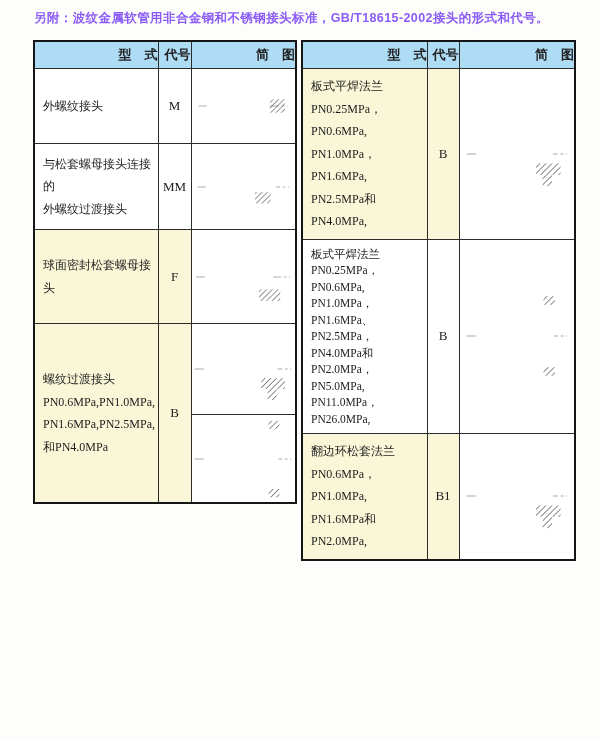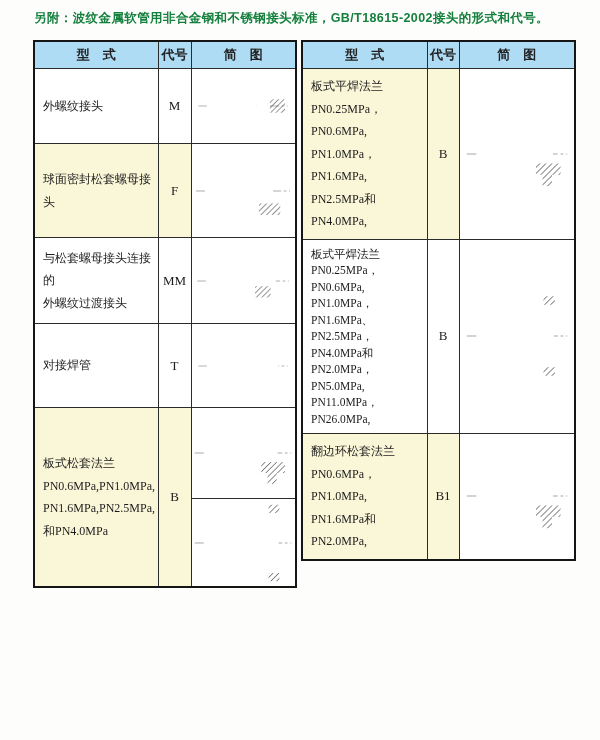--- a/index.html
+++ b/index.html
@@ -4,28 +4,28 @@
 <style>
   html,body{margin:0;padding:0;}
   body{
     width:600px;height:740px;background:#fdfdfc;
     font-family:"Liberation Serif", serif;color:#1c1c1c;
     -webkit-font-smoothing:antialiased;position:relative;overflow:hidden;
   }
   .caption{
     font-family:"Liberation Sans", sans-serif;font-weight:700;
     font-size:12.5px;letter-spacing:.4px;
-    margin:10px 26px 13px 34px;color:#15803d;
+    margin:10px 26px 13px 34px;color:#8b5cf6;
   }
   .tables{display:flex;gap:4px;margin-left:33px;align-items:flex-start;}
   table{border-collapse:collapse;table-layout:fixed;border:2px solid #151515;}
   th,td{border:1px solid #2b2b2b;padding:0;vertical-align:middle;overflow:hidden;}
   th{
     height:26px;background:var(--head-bg,#aedcf4);
-    font-family:"Liberation Sans", sans-serif;font-weight:700;font-size:13px;color:#222;
+    font-family:"Liberation Sans", sans-serif;font-weight:700;font-size:13px;color:#222;text-align:right;
   }
   td.type-cell{
     padding:6px 4px 6px 8px;font-size:12px;line-height:22.5px;
     white-space:pre-line;background:#fff;
   }
   td.code-cell{text-align:center;font-size:13px;background:#fff;}
   tr[data-highlight="true"] td.type-cell,
   tr[data-highlight="true"] td.code-cell{background:var(--hl-bg,#faf7d8);}
   td.type-cell.compact{line-height:16.5px;font-size:11.5px;}
   td.diag-cell{background:#fff;text-align:center;}
@@ -130,53 +130,43 @@
     <tr style="height:55px" data-highlight="false">
       <td class="type-cell">外螺纹接头</td>
       <td class="code-cell">M</td>
       <td class="diag-cell">
         <svg class="diag" viewBox="0 0 112 88" width="102" height="74">
               <use href="#hose"></use>
               <use href="#fit-m"></use>
             </svg>
       </td>
     </tr>
-    <tr style="height:94px" data-highlight="true">
-      <td class="type-cell">球面密封松套螺母接头</td>
-      <td class="code-cell">F</td>
-      <td class="diag-cell">
-        <svg class="diag" viewBox="0 0 112 88" width="102" height="78">
-              <use href="#hose"></use>
-              <use href="#fit-f"></use>
-            </svg>
-      </td>
-    </tr>
     <tr style="height:86px" data-highlight="false">
       <td class="type-cell">与松套螺母接头连接的
 外螺纹过渡接头</td>
       <td class="code-cell">MM</td>
       <td class="diag-cell">
         <svg class="diag" viewBox="0 0 112 88" width="102" height="76">
               <use href="#hose"></use>
               <use href="#fit-mm"></use>
             </svg>
       </td>
     </tr>
-    <tr style="height:84px" data-highlight="false">
-      <td class="type-cell">对接焊管</td>
-      <td class="code-cell">T</td>
-      <td class="diag-cell">
-        <svg class="diag" viewBox="0 0 112 88" width="102" height="74">
-              <use href="#hose"></use>
-              <use href="#fit-t"></use>
+    <tr style="height:94px" data-highlight="true">
+      <td class="type-cell">球面密封松套螺母接头</td>
+      <td class="code-cell">F</td>
+      <td class="diag-cell">
+        <svg class="diag" viewBox="0 0 112 88" width="102" height="78">
+              <use href="#hose"></use>
+              <use href="#fit-f"></use>
             </svg>
       </td>
     </tr>
     <tr style="height:179px" data-highlight="true">
-      <td class="type-cell">板式松套法兰
+      <td class="type-cell">螺纹过渡接头
 PN0.6MPa,PN1.0MPa,
 PN1.6MPa,PN2.5MPa,
 和PN4.0MPa</td>
       <td class="code-cell">B</td>
       <td class="diag-cell split">
         <div class="sub" style="height:90px">
           <svg class="diag" viewBox="0 0 112 88" width="102" height="82">
                 <use href="#hose"></use>
                 <use href="#fit-plate-up"></use>
               </svg>

